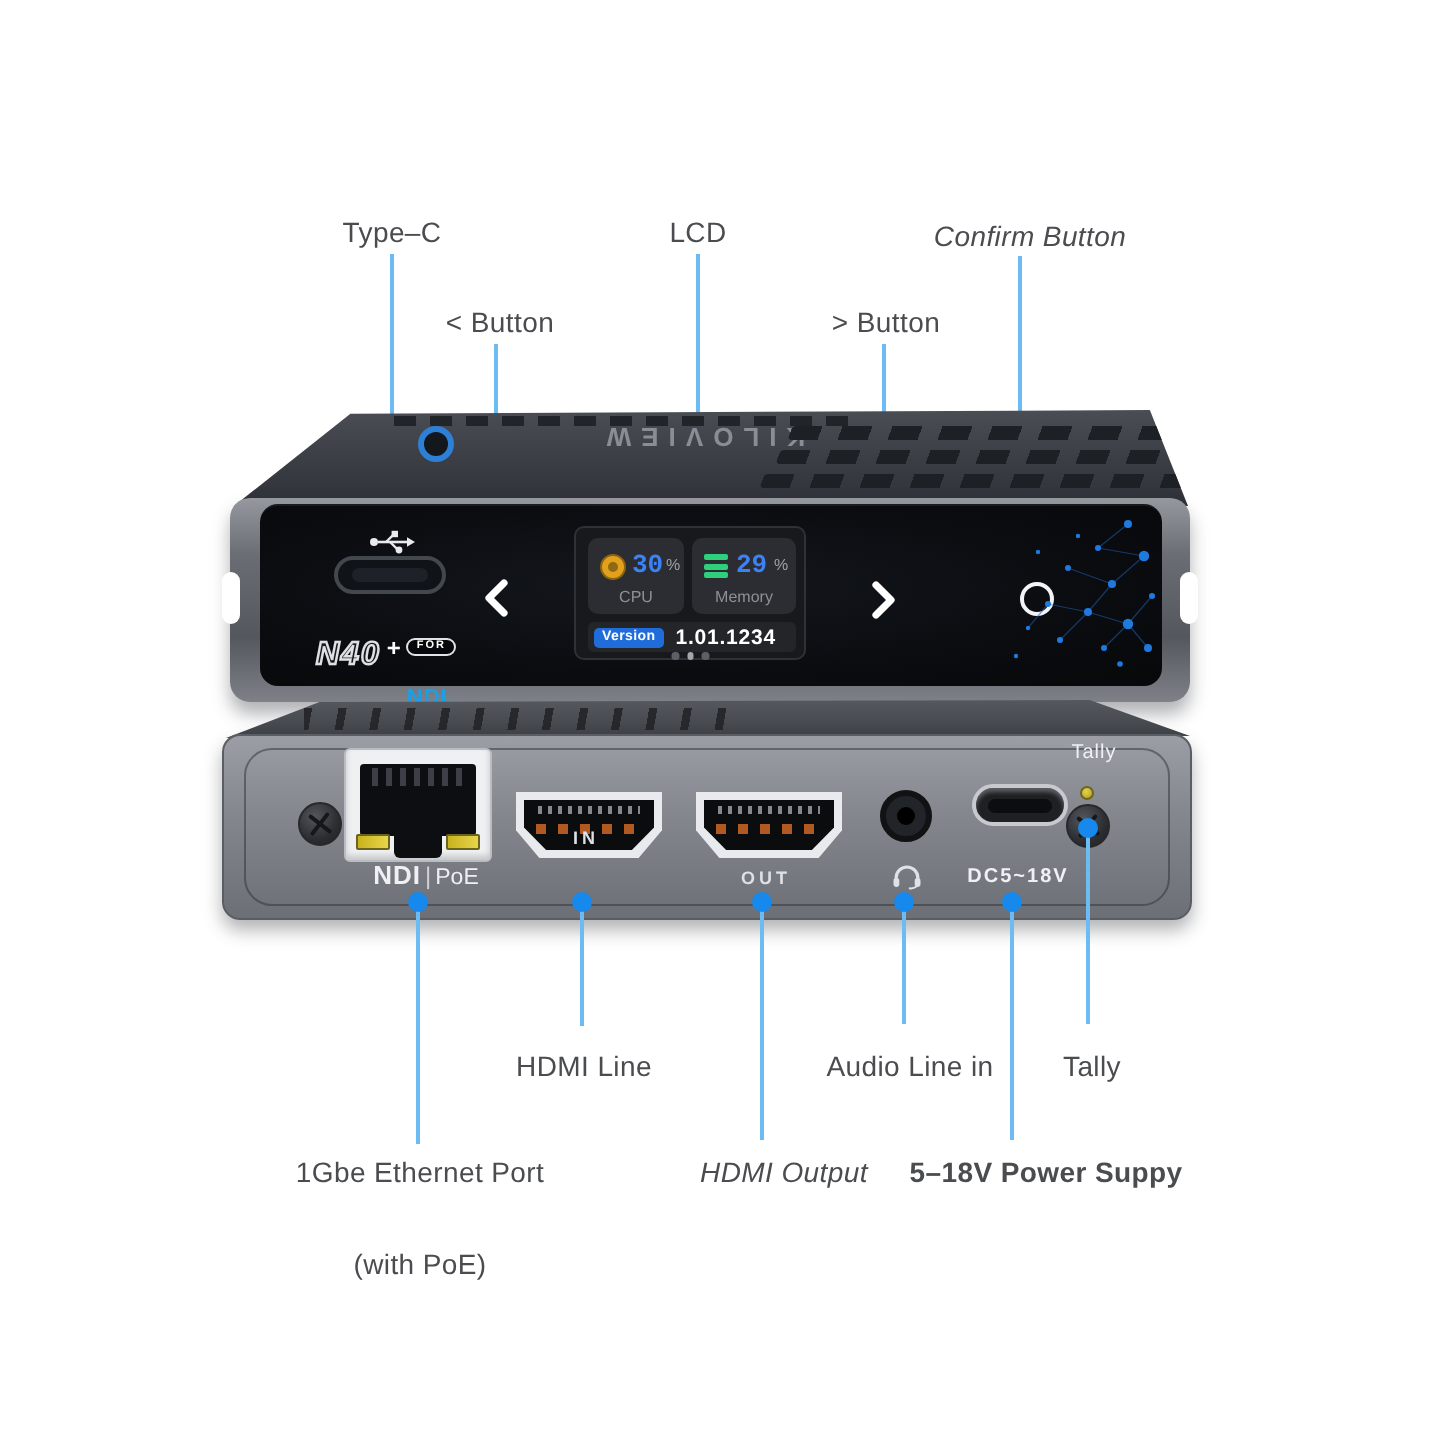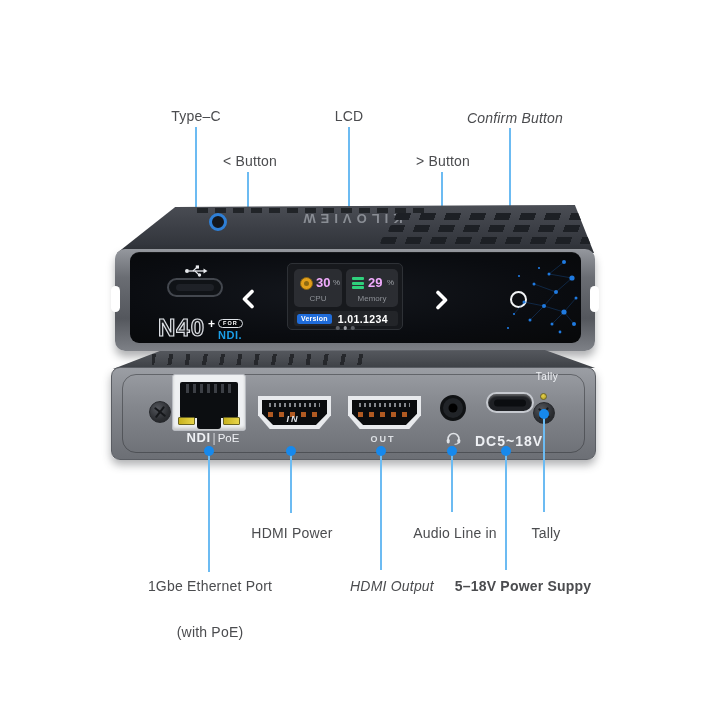--- a/index.html
+++ b/index.html
@@ -35,46 +35,46 @@
   .usbc-port{position:absolute;left:167px;top:278px;width:56px;height:19px;border-radius:10px;
      background:#101317;border:2px solid #43474e;box-sizing:border-box;}
   .usbc-port::after{content:"";position:absolute;left:7px;top:4px;width:38px;height:7px;
      background:#1e2127;border-radius:3.5px;}
   .confirm-circle{position:absolute;left:510px;top:291px;width:17px;height:17px;border-radius:50%;
      border:2.5px solid #f2f4f6;box-sizing:border-box;}
   
   .lcd{position:absolute;left:287px;top:263px;width:116px;height:67px;background:#17191d;
      border:1px solid #2e3136;border-radius:5px;box-sizing:border-box;}
   .tile{position:absolute;top:5px;background:#2b2d32;border-radius:5px;}
-  .tile .val{position:absolute;top:6px;font-size:13px;font-weight:700;color:#f0abfc;}
+  .tile .val{position:absolute;top:6px;font-size:13px;font-weight:700;color:#3b82f6;font-family:Liberation Mono, monospace;}
   .tile .unit{position:absolute;top:9px;font-size:8px;color:#9da0a6;}
   .tile .cap{position:absolute;bottom:4px;width:100%;text-align:center;font-size:8px;color:#8d9096;}
   .gauge-icon{position:absolute;left:6px;top:8px;width:13px;height:13px;border-radius:50%;
      background:#e2a01c;border:1px solid #8a6410;box-sizing:border-box;}
   .gauge-icon::after{content:"";position:absolute;left:3px;top:3px;width:5px;height:5px;
      border-radius:50%;background:#8d6a12;}
   .mem-icon{position:absolute;left:6px;top:8px;width:12px;height:12px;}
   .mem-icon i{display:block;width:12px;height:3px;background:#2fd07c;border-radius:1px;margin-bottom:1.5px;}
   .ver-row{position:absolute;left:6px;top:47px;width:104px;height:15px;background:#232529;
      border-radius:3px;display:flex;align-items:center;padding-left:3px;box-sizing:border-box;}
   .ver-badge{background:#1f6cda;color:#fff;font-size:7px;font-weight:700;
      padding:1.5px 4px;border-radius:2.5px;letter-spacing:.2px;}
   .ver-val{color:#fff;font-size:10.5px;font-weight:700;margin-left:6px;letter-spacing:.4px;}
   .pg-dots{position:absolute;left:50%;transform:translateX(-50%);top:62px;display:flex;gap:4px;}
   .pg-dots i{width:3.5px;height:3.5px;border-radius:50%;background:#5c5f65;}
   .pg-dots i.on{background:#a2a5ab;}
   
   .n40{position:absolute;left:158px;top:317px;display:flex;align-items:flex-start;gap:3px;}
-  .n40-name{font-size:24px;line-height:22px;font-weight:800;letter-spacing:1px;
-     color:rgba(255,255,255,.06);-webkit-text-stroke:1.2px #dde0e5;}
+  .n40-name{font-size:16px;line-height:22px;font-weight:800;letter-spacing:1px;
+     color:rgba(255,255,255,.06);font-style:italic;-webkit-text-stroke:1.2px #dde0e5;}
   .n40-plus{font-size:12px;font-weight:800;color:#ffffff;margin-top:0;}
   .n40-col{display:flex;flex-direction:column;align-items:flex-start;margin-top:2px;}
   .n40-for{font-size:5.5px;font-weight:700;color:#fff;background:#05070a;border:1px solid #dfe3e8;
      border-radius:5px;padding:0 4px;letter-spacing:1px;line-height:7px;}
-  .n40-ndi{font-size:11px;font-weight:800;color:#1b9fe8;letter-spacing:.5px;margin-top:1px;}
+  .n40-ndi{font-size:11px;font-weight:800;color:#1b9fe8;letter-spacing:.5px;margin-top:15px;}
   
   .rear-top{position:absolute;left:113px;top:350px;width:482px;height:19px;
      background:linear-gradient(180deg,#55585e,#3e4146);
      clip-path:polygon(9.7% 5%,89.6% 0%,100% 95%,0% 100%);}
   .rear-top .slots{position:absolute;left:8%;top:22%;width:44%;height:55%;
      background:repeating-linear-gradient(100deg,#26282c 0 4px,transparent 4px 17px);}
   .rear-panel{position:absolute;left:111px;top:367px;width:485px;height:93px;border-radius:9px;
      background:linear-gradient(180deg,#9b9ea4 0%,#9b9ea4 0%,#84878d 42%,#6c6f75 100%);
      border:1px solid #5a5d63;box-sizing:border-box;box-shadow:0 5px 9px rgba(50,52,58,.38);}
   .rear-inner{position:absolute;left:10px;top:6px;right:10px;bottom:6px;
@@ -272,58 +272,58 @@
   <div class="rear-text" style="left:213px;top:430px;font-size:12px;">
     <b style="font-size:13px;letter-spacing:.5px;margin-top:29px;">NDI</b><span style="opacity:.75;font-weight:300;margin:0 2px;">|</span><span style="font-size:11.5px;">PoE</span>
   </div>
 
   <div class="hdmi" style="left:258px;top:396px;">
     <div class="hdmi-in2">
         <div class="hdmi-pins-top"></div>
         <div class="hdmi-pins-mid"></div>
       </div>
   </div>
-  <div class="port-label" style="left:293px;top:414px;font-style:italic;">IN</div>
+  <div class="port-label" style="left:293px;top:414px;">IN</div>
 
   <div class="hdmi" style="left:348px;top:396px;">
     <div class="hdmi-in2">
         <div class="hdmi-pins-top"></div>
         <div class="hdmi-pins-mid"></div>
       </div>
   </div>
   <div class="port-label" style="left:383px;top:434px;">OUT</div>
 
   <div class="audio-jack"></div>
   <svg class="abs" style="left:446px;top:431px;" width="15" height="14" viewBox="0 0 16 14">
     <path d="M2.2 10 V8 A5.8 5.8 0 0 1 13.8 8 V10" fill="none" stroke="#dfe2e6" stroke-width="1.7" stroke-linecap="round"></path>
     <rect x="0.8" y="8" width="3.1" height="4.8" rx="1.5" fill="#dfe2e6"></rect>
     <rect x="12.1" y="8" width="3.1" height="4.8" rx="1.5" fill="#dfe2e6"></rect>
     <path d="M13 12.6 Q11.5 13.8 9.5 13.6" fill="none" stroke="#dfe2e6" stroke-width="1.1" stroke-linecap="round"></path>
   </svg>
 
   <div class="dc-port"></div>
-  <div class="rear-text" style="left:509px;top:433px;font-size:14px;font-weight:600;letter-spacing:1px;">DC5~18V</div>
+  <div class="rear-text" style="left:509px;top:433px;font-size:10px;font-weight:600;letter-spacing:1px;">DC5~18V</div>
 
   <div class="rear-text" style="left:547px;top:371px;font-size:10px;letter-spacing:.5px;">Tally</div>
   <div class="tally-led"></div>
   <div class="screw" style="left:533px;top:402px;"></div>
 </div>
 
 <div class="lead" style="left:208px;top:451px;height:121px;"></div>
 <div class="lead-dot" style="left:204px;top:446px;"></div>
 <div class="lead" style="left:290px;top:451px;height:62px;"></div>
 <div class="lead-dot" style="left:286px;top:446px;"></div>
 <div class="lead" style="left:380px;top:451px;height:119px;"></div>
 <div class="lead-dot" style="left:376px;top:446px;"></div>
 <div class="lead" style="left:451px;top:451px;height:61px;"></div>
 <div class="lead-dot" style="left:447px;top:446px;"></div>
 <div class="lead" style="left:505px;top:451px;height:119px;"></div>
 <div class="lead-dot" style="left:501px;top:446px;"></div>
 <div class="lead" style="left:543px;top:414px;height:98px;"></div>
 <div class="lead-dot" style="left:539px;top:409px;"></div>
 
-<div class="callout" style="left:292px;top:525px;">HDMI Power</div>
+<div class="callout" style="left:292px;top:525px;">HDMI Line</div>
 <div class="callout" style="left:455px;top:525px;">Audio Line in</div>
 <div class="callout" style="left:546px;top:525px;">Tally</div>
 <div class="callout" style="left:210px;top:578px;">1Gbe Ethernet Port</div>
 <div class="callout" style="left:210px;top:624px;">(with PoE)</div>
 <div class="callout" style="left:392px;top:578px;font-style:italic;">HDMI Output</div>
 <div class="callout" style="left:523px;top:578px;font-weight:bold;">5–18V Power Suppy</div>
 
 </body></html>

